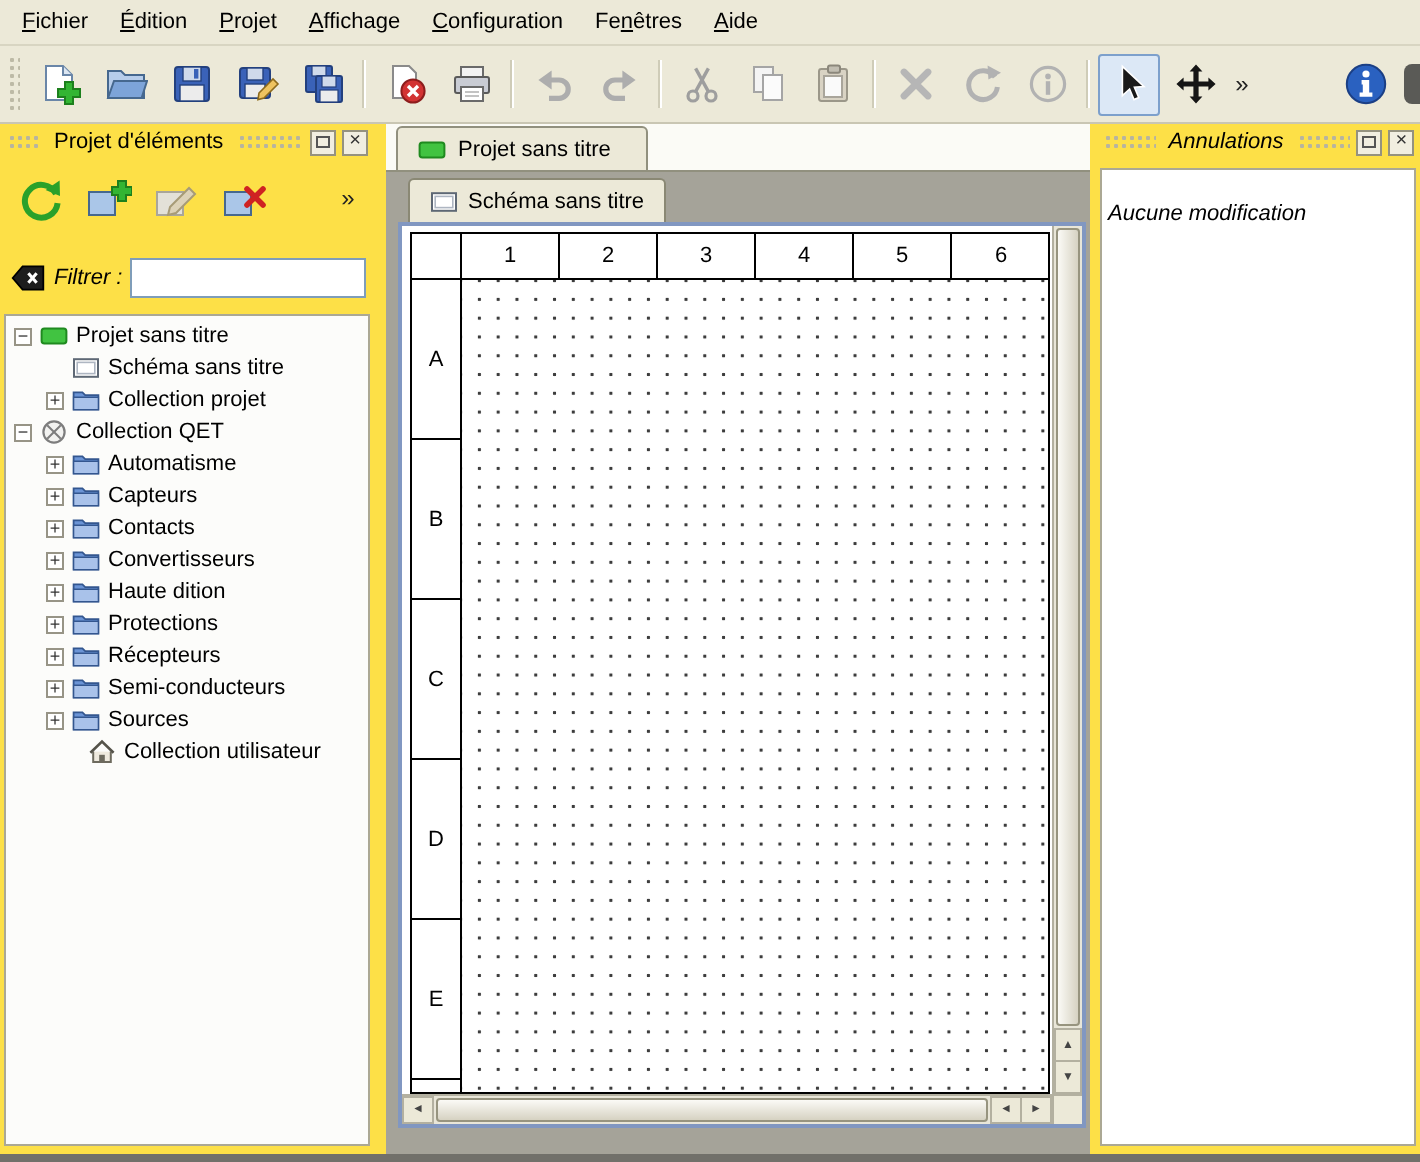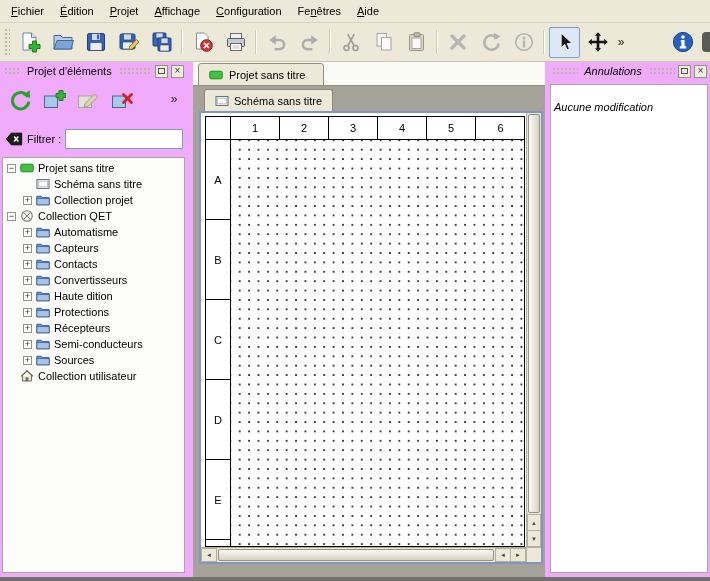--- a/index.html
+++ b/index.html
@@ -1,19 +1,19 @@
 <!DOCTYPE html>
 <html><head>
 <meta charset="utf-8">
 <style>
   * { box-sizing: border-box; margin: 0; padding: 0; user-select: none; }
   html, body { width: 710px; height: 581px; }
   body { font-family: "Liberation Sans", sans-serif; font-size: 11px; color: #000;
          background: #ece9d8; overflow: hidden; }
-  #app { position: relative; width: 710px; height: 581px; background: #f0abfc; }
+  #app { position: relative; width: 710px; height: 581px; background: #fde047; }
 
   
   #menubar { position: absolute; left: 0; top: 0; width: 710px; height: 23px;
              display: flex; align-items: center; padding-left: 3px;
              background: #ece9d8; border-bottom: 1px solid #d8d5c2; }
   .menu-item { padding: 4px 8px; white-space: nowrap; }
   .menu-item u { text-decoration: underline; }
 
   
   #toolbar { position: absolute; left: 0; top: 23px; width: 710px; height: 39px;
@@ -56,21 +56,21 @@
   #dock-toolbar { flex: 0 0 38px; height: 38px; display: flex; align-items: center;
                   gap: 2px; padding: 0 4px; }
   #dock-toolbar .tb-btn { width: 30px; height: 30px; }
   #dock-toolbar .tb-btn svg { width: 24px; height: 24px; }
   #dock-toolbar .tb-overflow { margin-left: auto; margin-right: 2px; }
 
   .filter-row { flex: 0 0 24px; margin-top: 9px; display: flex; align-items: center;
                 gap: 4px; padding: 0 4px 0 5px; }
   .filter-clear { width: 20px; height: 20px; display: flex; align-items: center; justify-content: center; }
   .filter-clear svg { width: 18px; height: 18px; display: block; }
-  .filter-label { white-space: nowrap; }
+  .filter-label { white-space: nowrap; font-style: italic; }
   .filter-input { flex: 1 1 auto; min-width: 0; height: 20px; border: 1px solid #7f9db9;
                   background: #fff; font: 11px "Liberation Sans", sans-serif; padding: 0 3px; }
 
   #tree { flex: 1 1 auto; margin: 6px 2px 4px 2px; background: #fcfcfa;
           border: 1px solid #aba894; overflow: hidden; padding-top: 2px; }
   .tree-row { height: 16px; display: flex; align-items: center; }
   .expander { flex: 0 0 9px; width: 9px; height: 9px; margin-right: 4px;
               border: 1px solid #979486; background: #fff; font-size: 9px; line-height: 7px;
               text-align: center; color: #333; }
   .expander.hidden { visibility: hidden; }
@@ -464,21 +464,21 @@
         <div class="tree-row" style="padding-left: 20px;">
           <span class="expander">+</span>
           <span class="tree-icon">
             <svg viewBox="0 0 14 14">
               <path d="M0.8 3.2 h4.4 l1.4 1.4 h6.6 V11.8 H0.8 Z" fill="#6b94d6" stroke="#33568f" stroke-width="0.9"></path>
               <path d="M0.8 5.6 H13.2 V11.8 H0.8 Z" fill="#a9c2ea" stroke="#33568f" stroke-width="0.7"></path>
             </svg>
           </span>
           <span class="tree-label">Sources</span>
         </div>
-        <div class="tree-row" style="padding-left: 4px;">
+        <div class="tree-row" style="padding-left: 4px; margin-left: 24px;">
           <span class="expander hidden"></span>
           <span class="tree-icon">
             <svg viewBox="0 0 14 14">
               <path d="M2.6 6.8 V12 H11.4 V6.8" fill="#efeade" stroke="#6d6a5e"></path>
               <path d="M1.2 7.4 L7 1.8 L12.8 7.4" fill="none" stroke="#55534a" stroke-width="1.3"></path>
               <rect x="5.6" y="8.4" width="2.8" height="3.6" fill="#6d6a5e"></rect>
             </svg>
           </span>
           <span class="tree-label">Collection utilisateur</span>
         </div>

